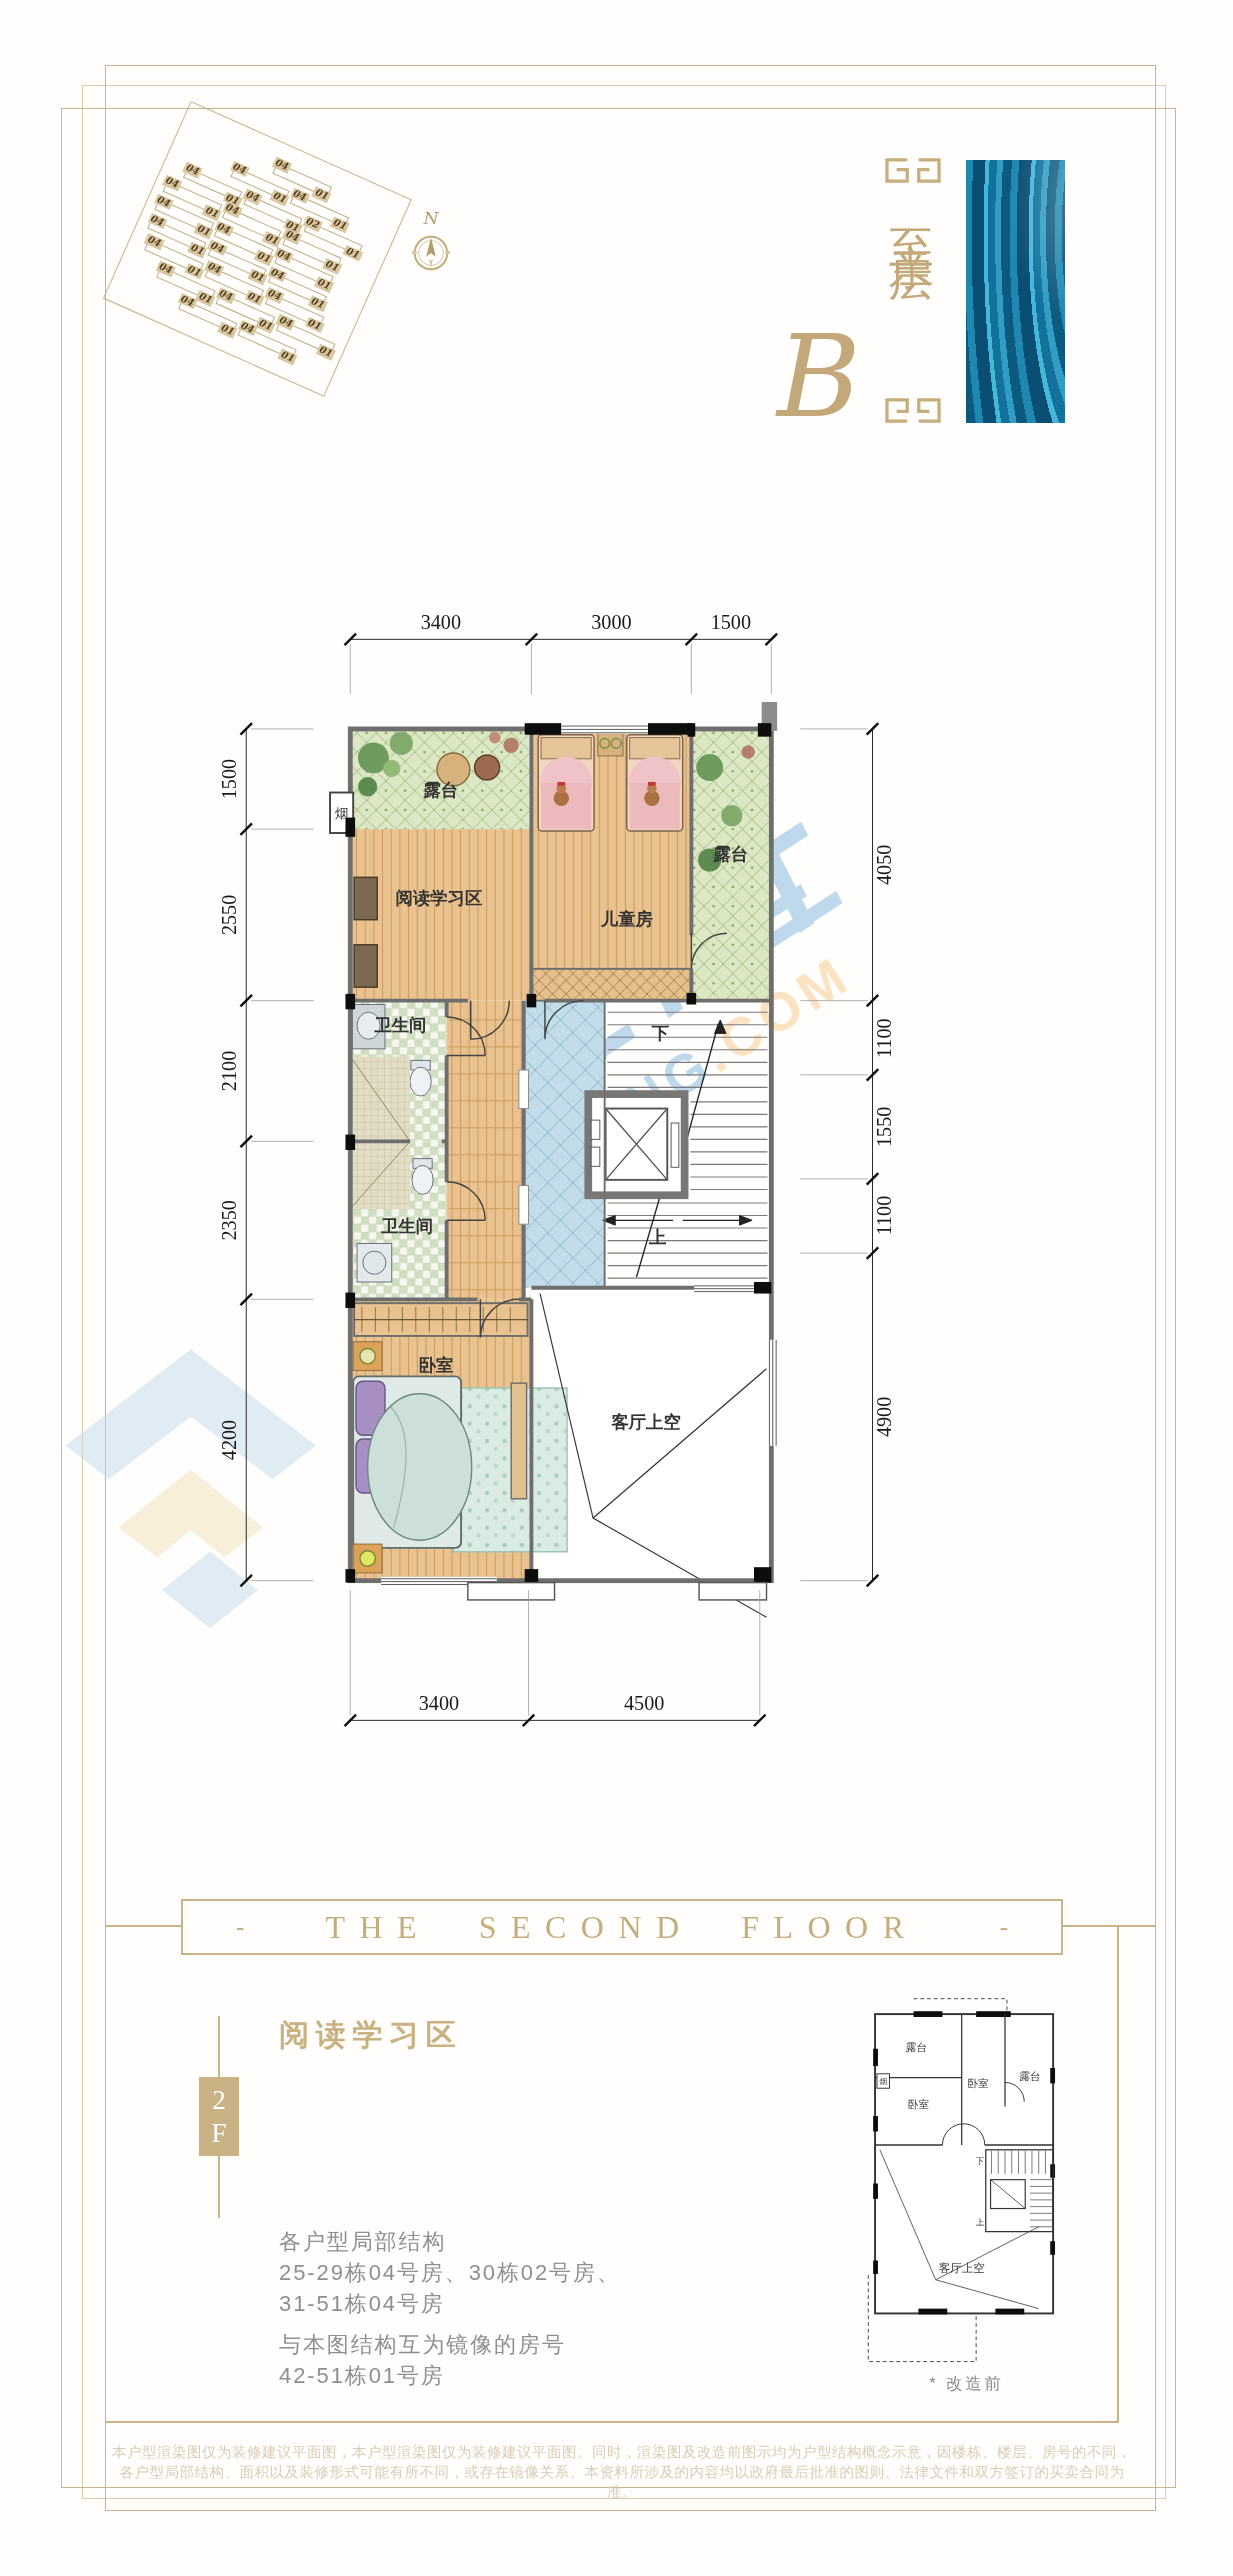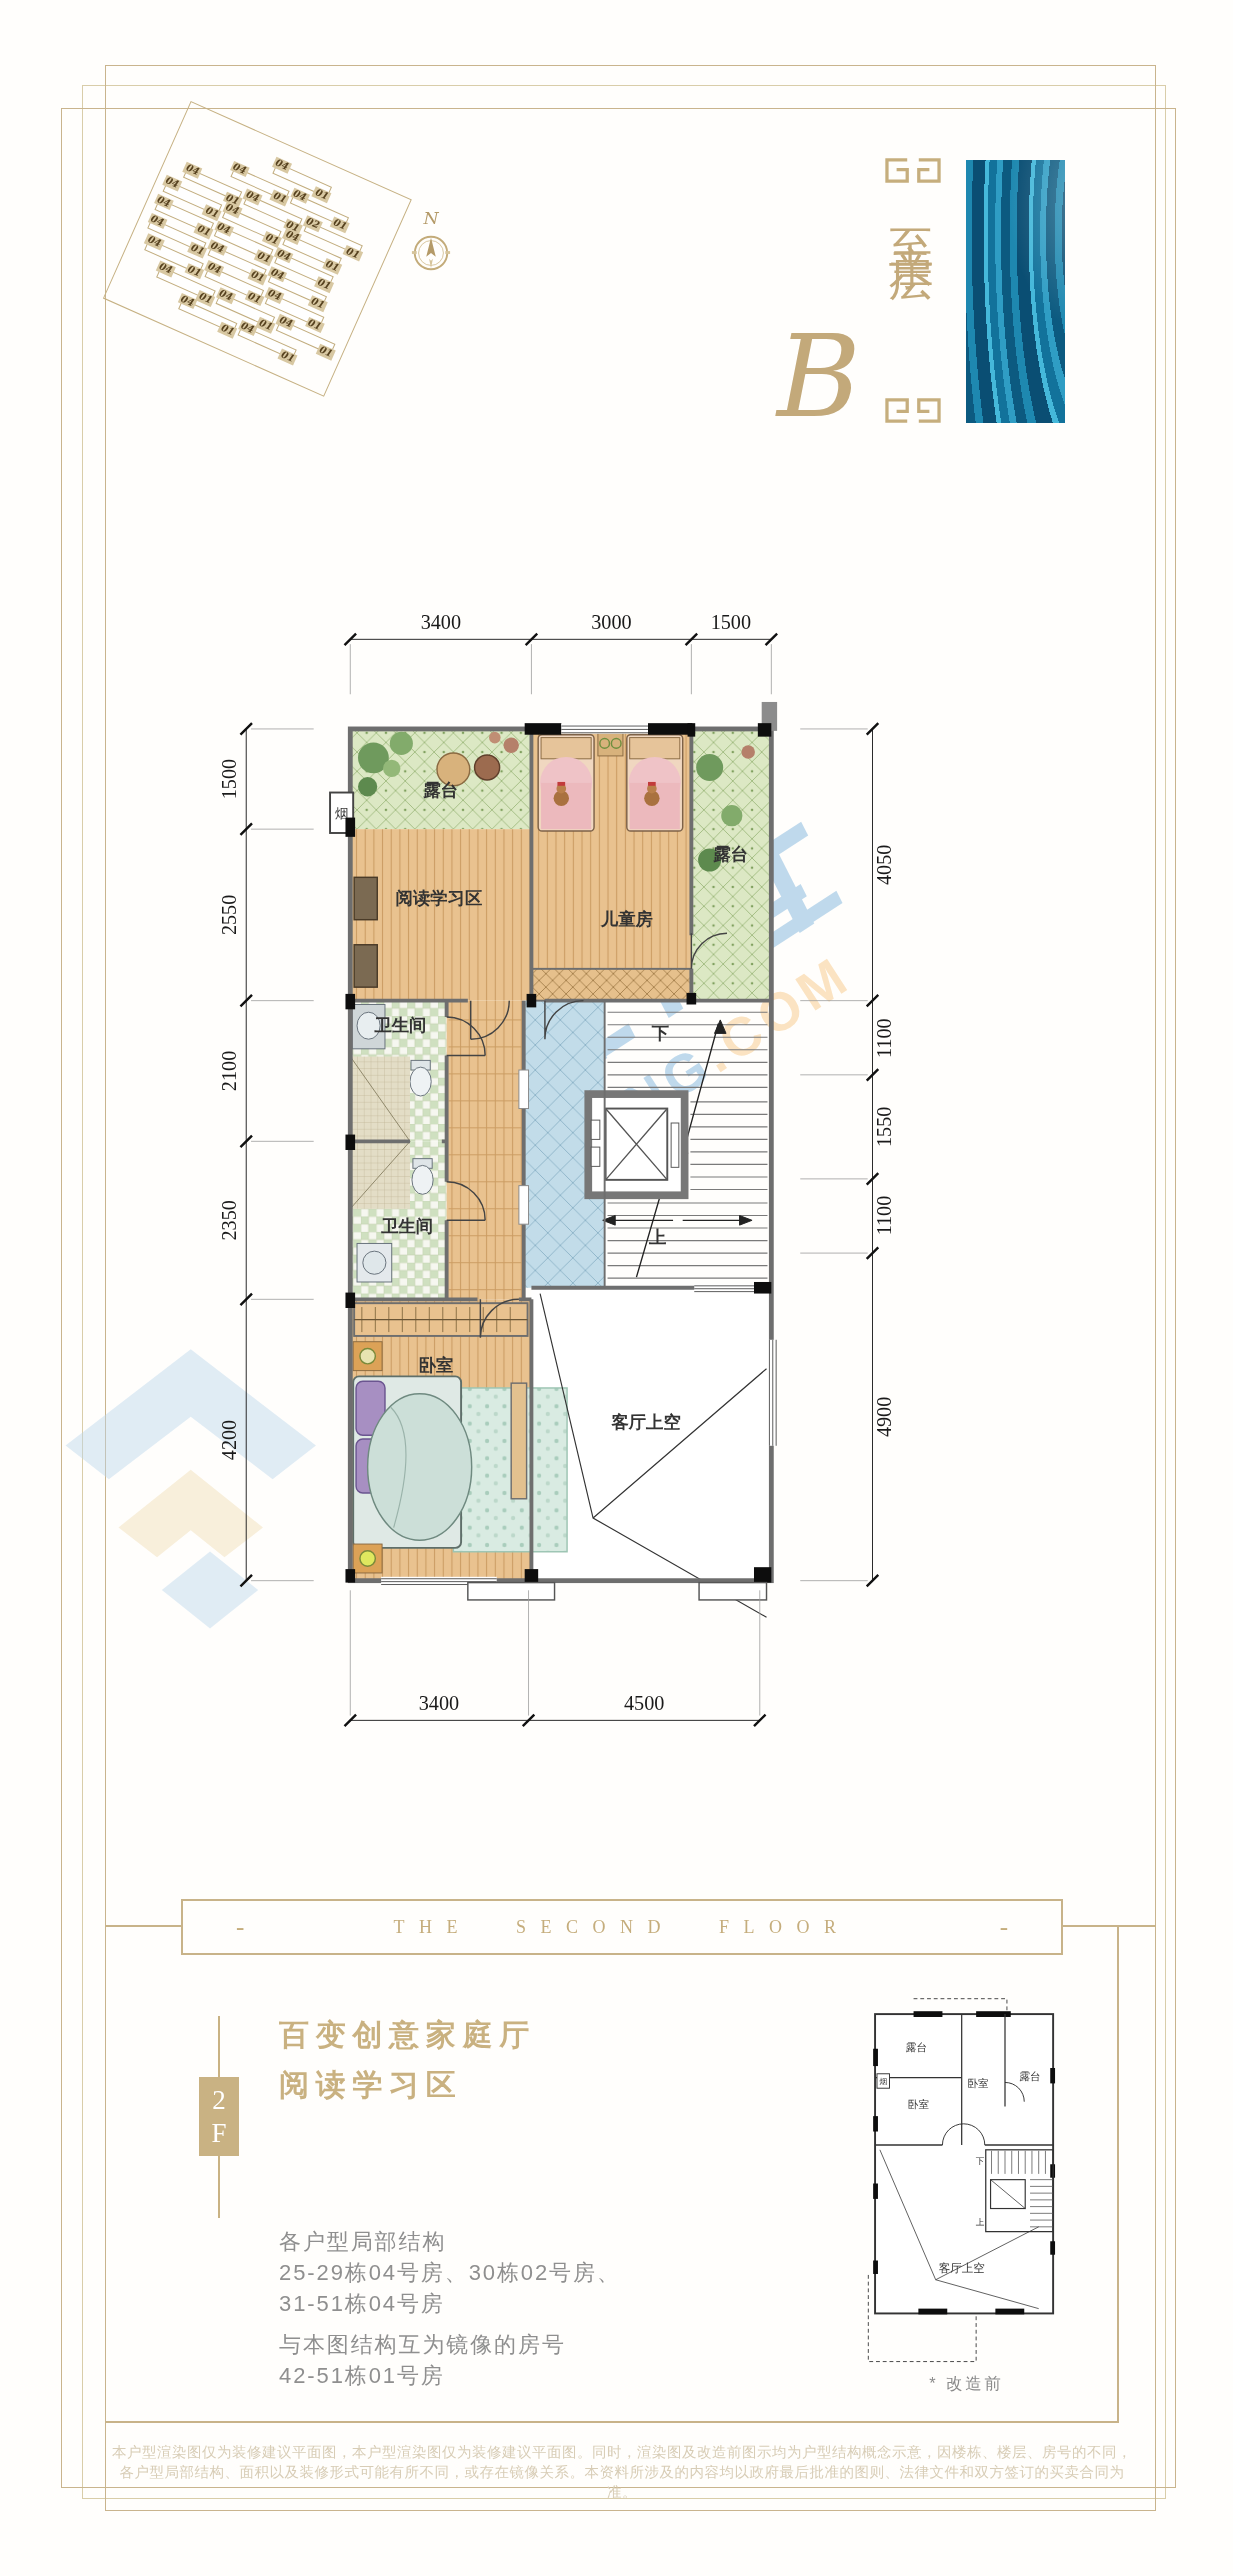--- a/index.html
+++ b/index.html
@@ -61,21 +61,21 @@
   .plan svg text { font-family:"Liberation Serif","DejaVu Serif",serif; }
   .dimtxt { font-family:"DejaVu Serif",serif; font-size:21px; fill:#1a1a1a; }
   .roomtxt { font-size:18px; fill:#333; font-weight:bold; }
   .smalltxt { font-size:14px; fill:#333; }
 
   
   .mid-line { position:absolute; left:105px; top:1925px; width:1051px; height:1.9px; background:#c8b389; }
   .heading-box { position:absolute; left:181px; top:1899px; width:882px; height:56px; background:#fffefc;
     border:2.4px solid #c8b389; display:flex; align-items:center; justify-content:space-between;
     padding:0 53px; color:#c5ad7c; font-family:"Liberation Serif","DejaVu Serif",serif; }
-  .heading-box .title { font-size:18px; letter-spacing:14.5px; word-spacing:25px;text-align:center; }
+  .heading-box .title { font-size:32px; letter-spacing:14.5px; word-spacing:25px;text-align:center; }
   .heading-box .dash { font-size:25px; }
   .vline-right { position:absolute; left:1117px; top:1926px; width:1.9px; height:495px; background:#c8b389; }
   .divider { position:absolute; left:105px; top:2421px; width:1014px; height:1.9px; background:#c8b389; }
 
   .tagline { position:absolute; left:218px; top:2016px; width:1.9px; height:202px; background:#c9b283; }
   .floor-tag { position:absolute; left:199px; top:2077px; width:40px; height:79px; background:#c9b283;
     color:#fff; font-family:"Liberation Serif",serif; font-size:27px; line-height:33px;
     display:flex; flex-direction:column; align-items:center; justify-content:center; }
   .slogans { position:absolute; left:279px; top:2010px; }
   .slogans div { font-family:"Liberation Serif","DejaVu Serif",serif; font-size:30px;
@@ -540,21 +540,20 @@
 <div class="vline-right"></div>
 <div class="divider"></div>
 
 <div class="tagline"></div>
 <div class="floor-tag">
   <span>2</span>
   <span>F</span>
 </div>
 
 <div class="slogans">
-  <div>百变创意家庭厅</div>
   <div>阅读学习区</div>
 </div>
 
 <div class="unit-info">
   <div>各户型局部结构</div>
   <div>25-29栋04号房、30栋02号房、</div>
   <div>31-51栋04号房</div>
   <div class="gap"></div>
   <div>与本图结构互为镜像的房号</div>
   <div>42-51栋01号房</div>

